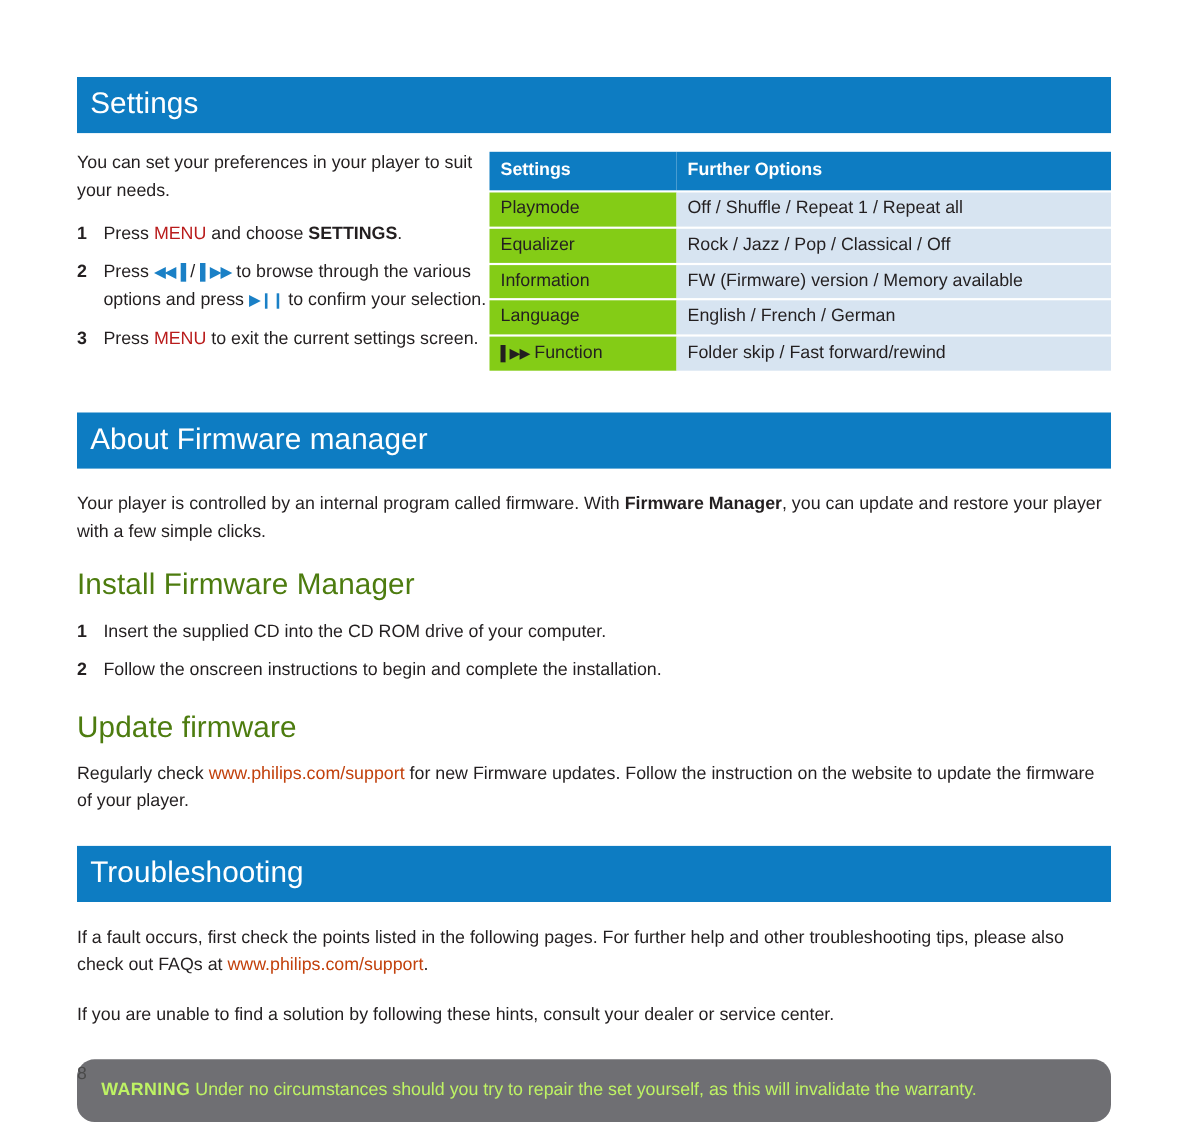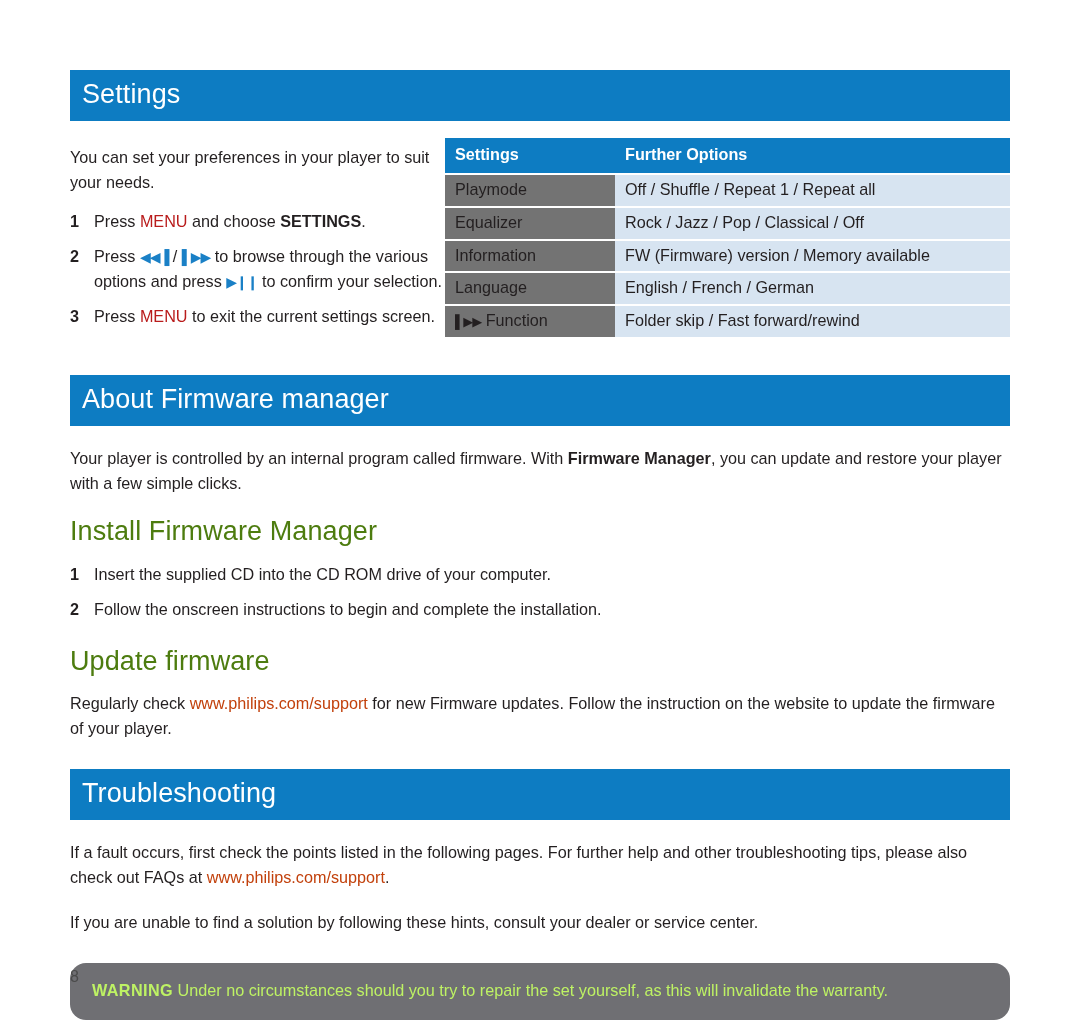--- a/index.html
+++ b/index.html
@@ -72,21 +72,21 @@
   }
   .step .txt { flex: 1; }
 
   
   .glyph { color: #1a80c6; font-size: 14px; letter-spacing: -1px; }
   .glyph-dark { color: #231f20; font-size: 13px; letter-spacing: -1px; }
 
   
   .top-cols {
     display: flex;
-    align-items: flex-end;
+    align-items: flex-start;
     margin-top: 15px;
   }
   .col-left { width: 375px; flex: 0 0 375px; }
   .col-right { flex: 1; margin-left: 0px; }
 
   
   .tbl {
     width: 100%;
     border-collapse: separate;
     border-spacing: 0 2px;
@@ -100,21 +100,21 @@
     vertical-align: middle;
   }
   .tbl thead th {
     background: #0d7cc2;
     color: #ffffff;
     font-weight: bold;
     padding-top: 6px;
     padding-bottom: 7px;
   }
   .tbl thead th.c1 { width: 150px; }
-  .tbl tbody td.c1 { background: #737373; width: 150px; }
+  .tbl tbody td.c1 { background: #84cc16; width: 150px; }
   .tbl tbody td.c2 { background: #d7e4f1; }
 
   
   .warn {
     background: #6f6f73;
     color: #bef264;
     border-radius: 16px;
     padding: 15px 22px 17px 22px;
     font-size: 16.2px;
     line-height: 1.5;

